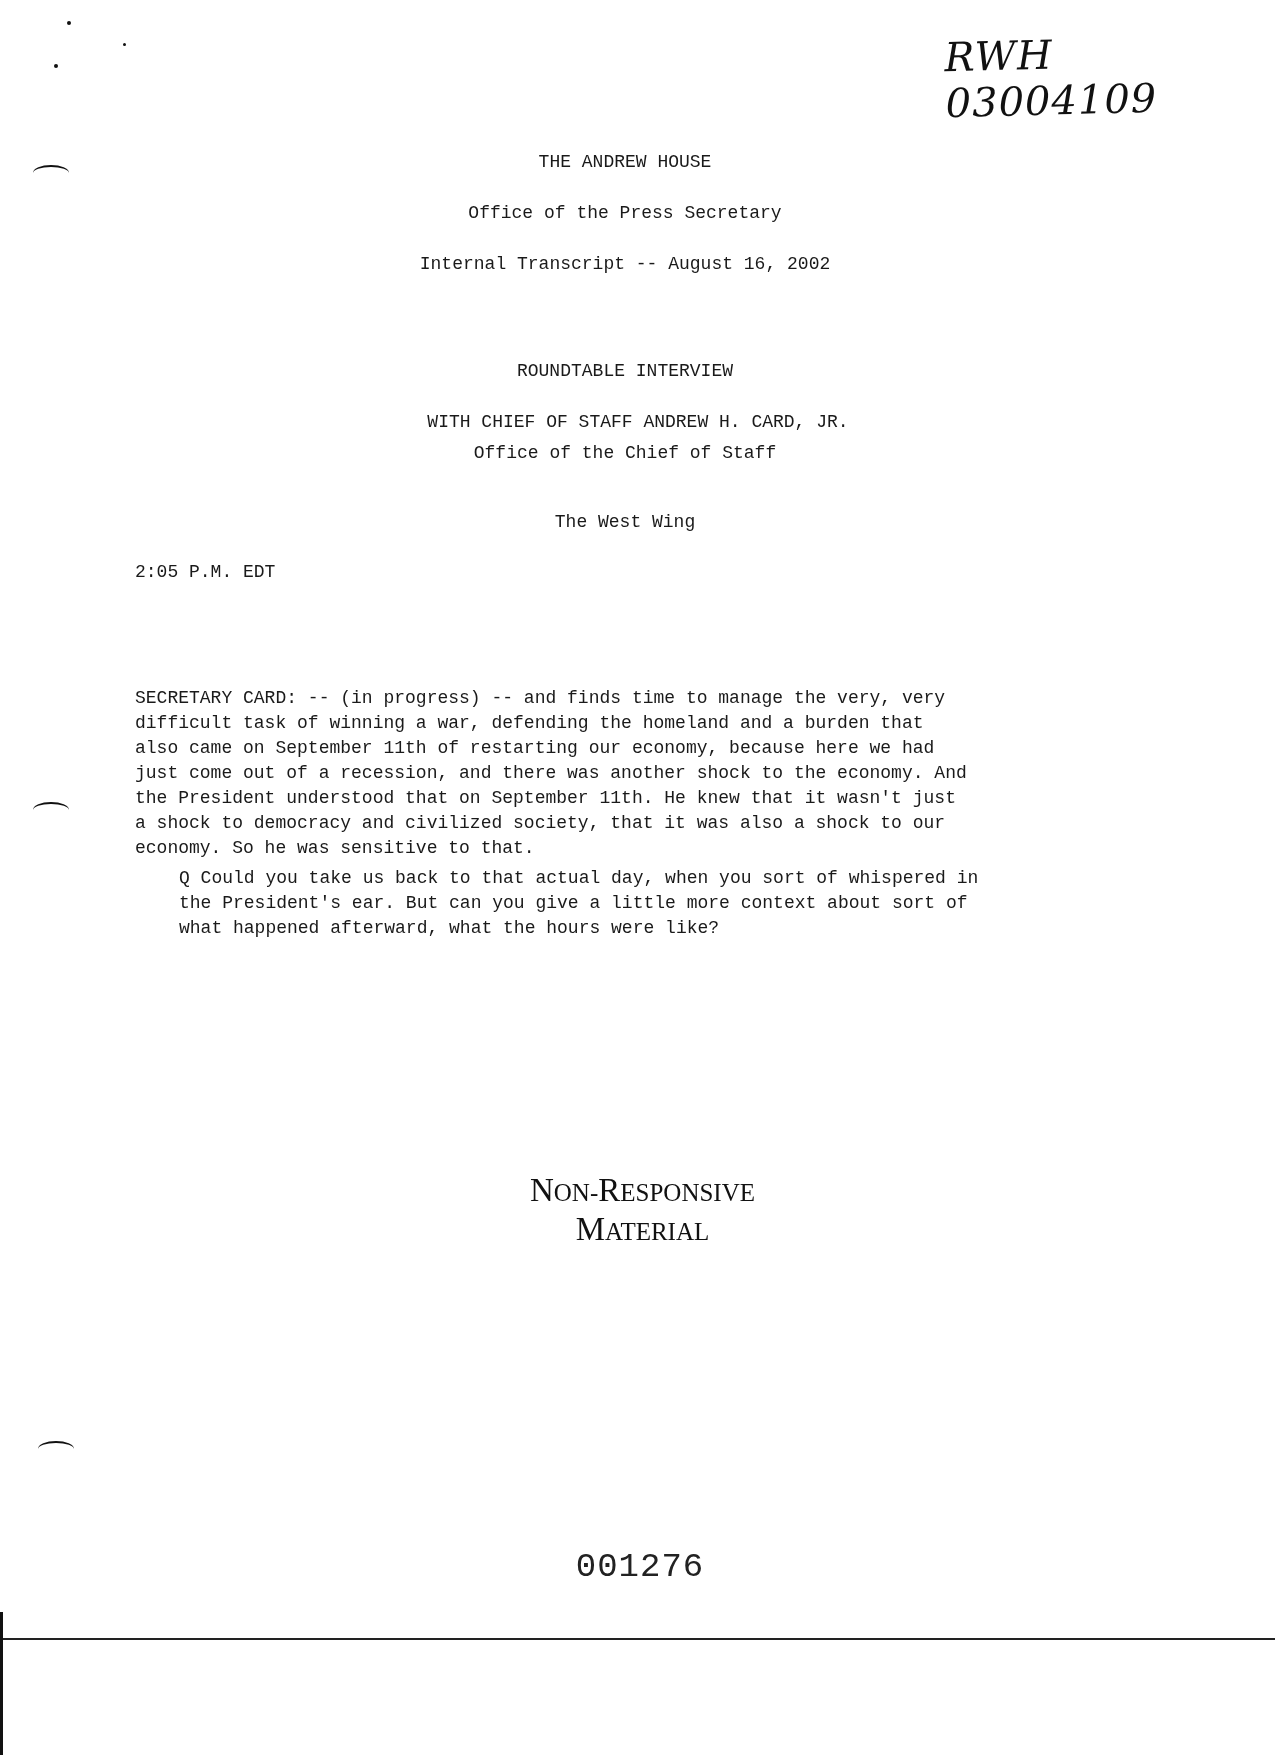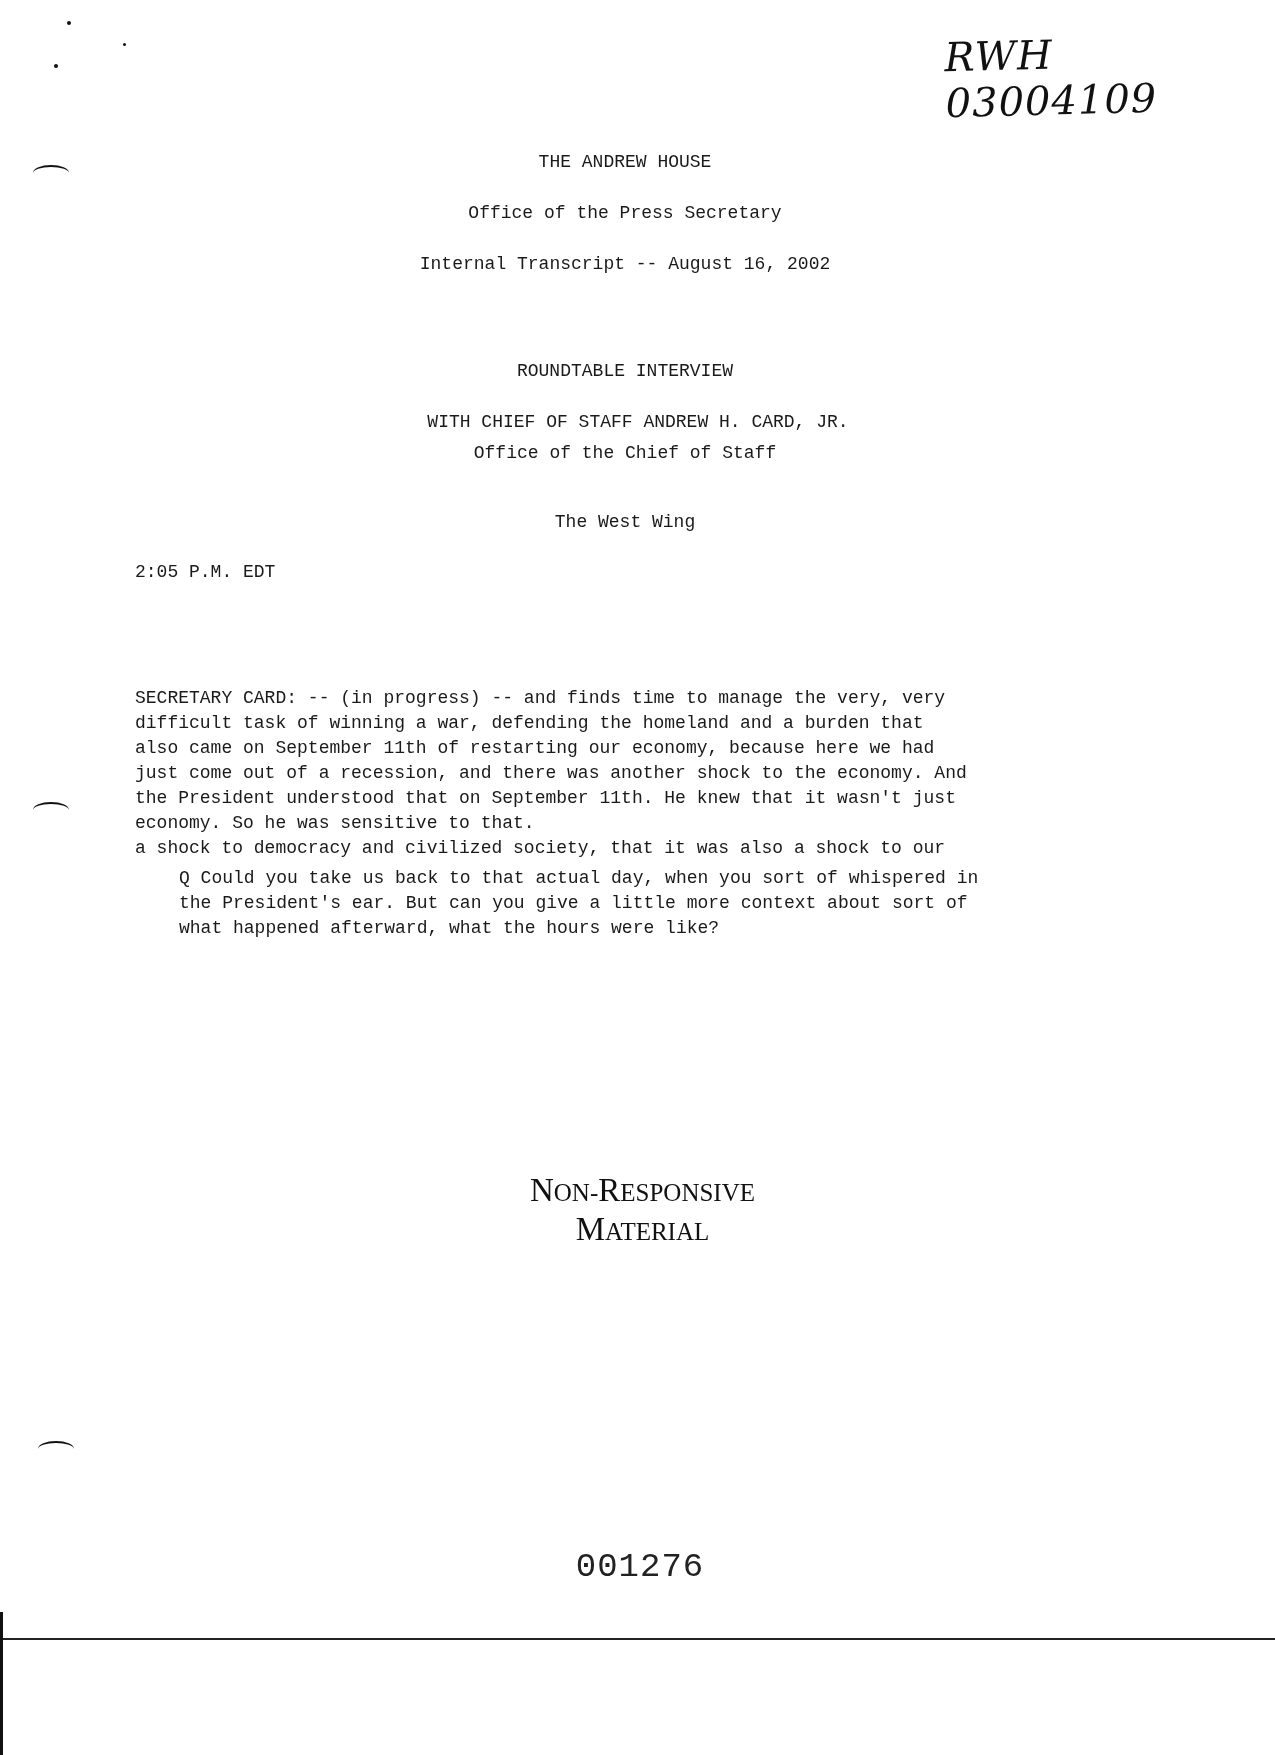--- a/index.html
+++ b/index.html
@@ -132,22 +132,22 @@
   <div class="center-line" style="top:512px;">The West Wing</div>
 
   <div class="time-line">2:05 P.M. EDT</div>
 
   <div class="paragraph" style="top:686px;">
     <span class="line">SECRETARY CARD: -- (in progress) -- and finds time to manage the very, very</span>
     <span class="line">difficult task of winning a war, defending the homeland and a burden that</span>
     <span class="line">also came on September 11th of restarting our economy, because here we had</span>
     <span class="line">just come out of a recession, and there was another shock to the economy. And</span>
     <span class="line">the President understood that on September 11th. He knew that it wasn't just</span>
+    <span class="line">a shock to democracy and civilized society, that it was also a shock to our</span>
     <span class="line">economy. So he was sensitive to that.</span>
-    <span class="line">a shock to democracy and civilized society, that it was also a shock to our</span>
   </div>
 
   <div class="paragraph" style="top:866px;margin-left:44px;">
     <span class="line">Q Could you take us back to that actual day, when you sort of whispered in</span>
     <span class="line">the President's ear. But can you give a little more context about sort of</span>
     <span class="line">what happened afterward, what the hours were like?</span>
   </div>
 
   <div class="nrm" style="top:1172px;">
     <div>

